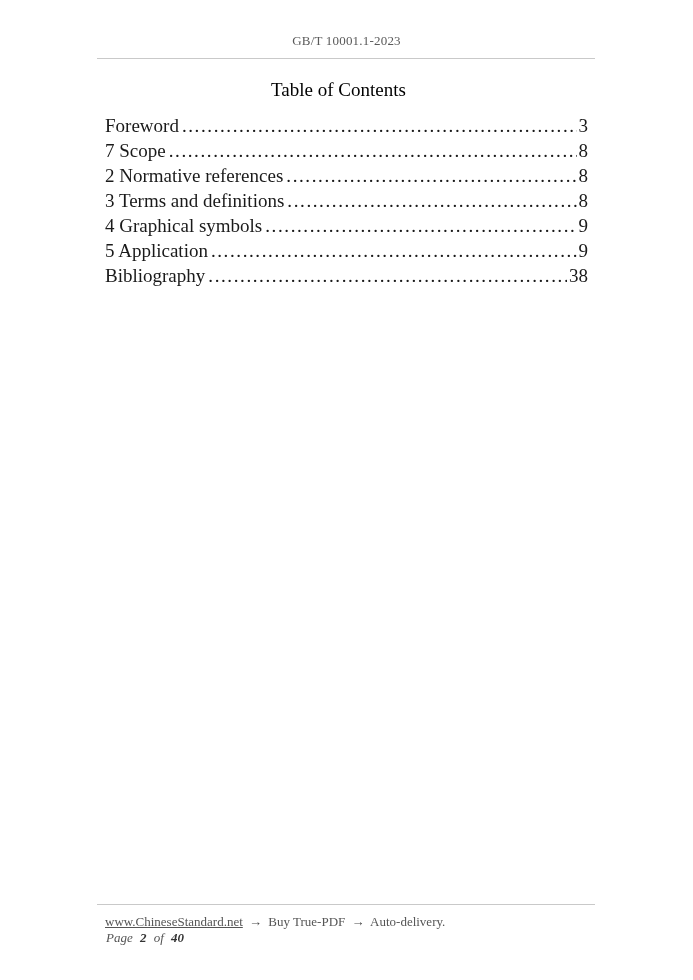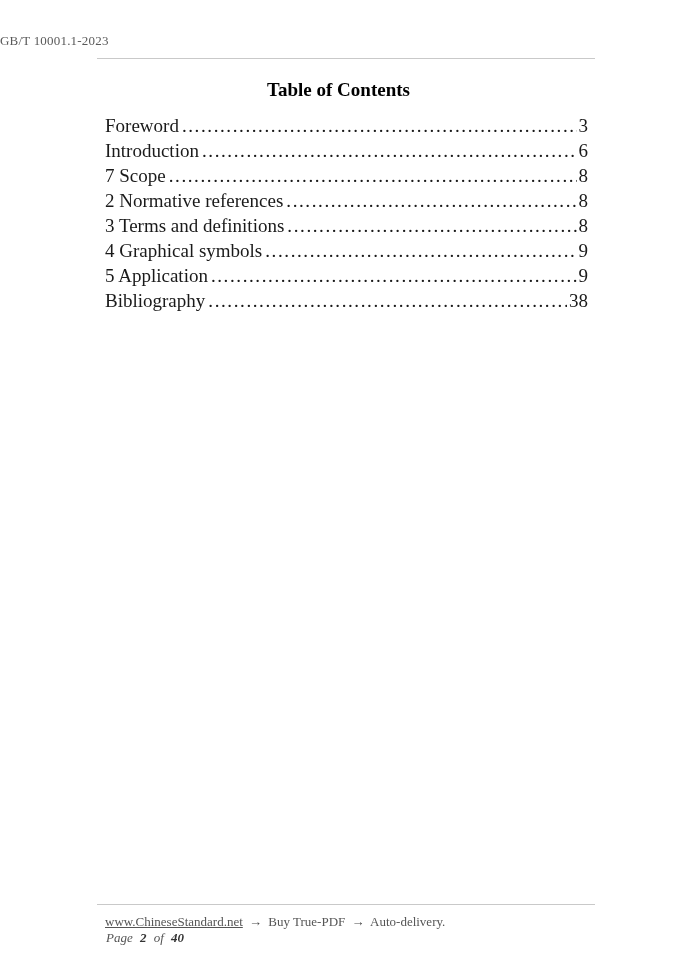--- a/index.html
+++ b/index.html
@@ -9,41 +9,41 @@
     height: 980px;
     background: #ffffff;
     font-family: "Liberation Serif", serif;
     overflow: hidden;
   }
 
   
   .doc-header {
     position: absolute;
     top: 33px; left: 0; right: 0;
-    text-align: left;
+    text-align: center;
     font-size: 13px;
     color: #595959;
     letter-spacing: 0.2px;
   }
   .rule {
     position: absolute;
     left: 97px;
     width: 498px;
     border-top: 1px solid #c9c9c9;
     height: 0;
   }
   .header-rule { top: 58px; }
 
   
   .toc-title {
     position: absolute;
     top: 79px; left: 0; right: 16px;
     text-align: center;
     font-size: 19px;
-    font-weight: bold;
+    font-weight: normal;
     color: #000000;
   }
 
   
   .toc {
     position: absolute;
     top: 115px;
     left: 105px;
     width: 483px;
   }
@@ -107,25 +107,20 @@
 
   <div class="toc-title">Table of Contents</div>
 
   <div class="toc">
     <div class="toc-row">
       <span class="toc-label">Foreword</span>
       <span class="toc-leader"></span>
       <span class="toc-page">3</span>
     </div>
     <div class="toc-row">
-      <span class="toc-label">Introduction</span>
-      <span class="toc-leader"></span>
-      <span class="toc-page">6</span>
-    </div>
-    <div class="toc-row">
       <span class="toc-label">7 Scope</span>
       <span class="toc-leader"></span>
       <span class="toc-page">8</span>
     </div>
     <div class="toc-row">
       <span class="toc-label">2 Normative references</span>
       <span class="toc-leader"></span>
       <span class="toc-page">8</span>
     </div>
     <div class="toc-row">

